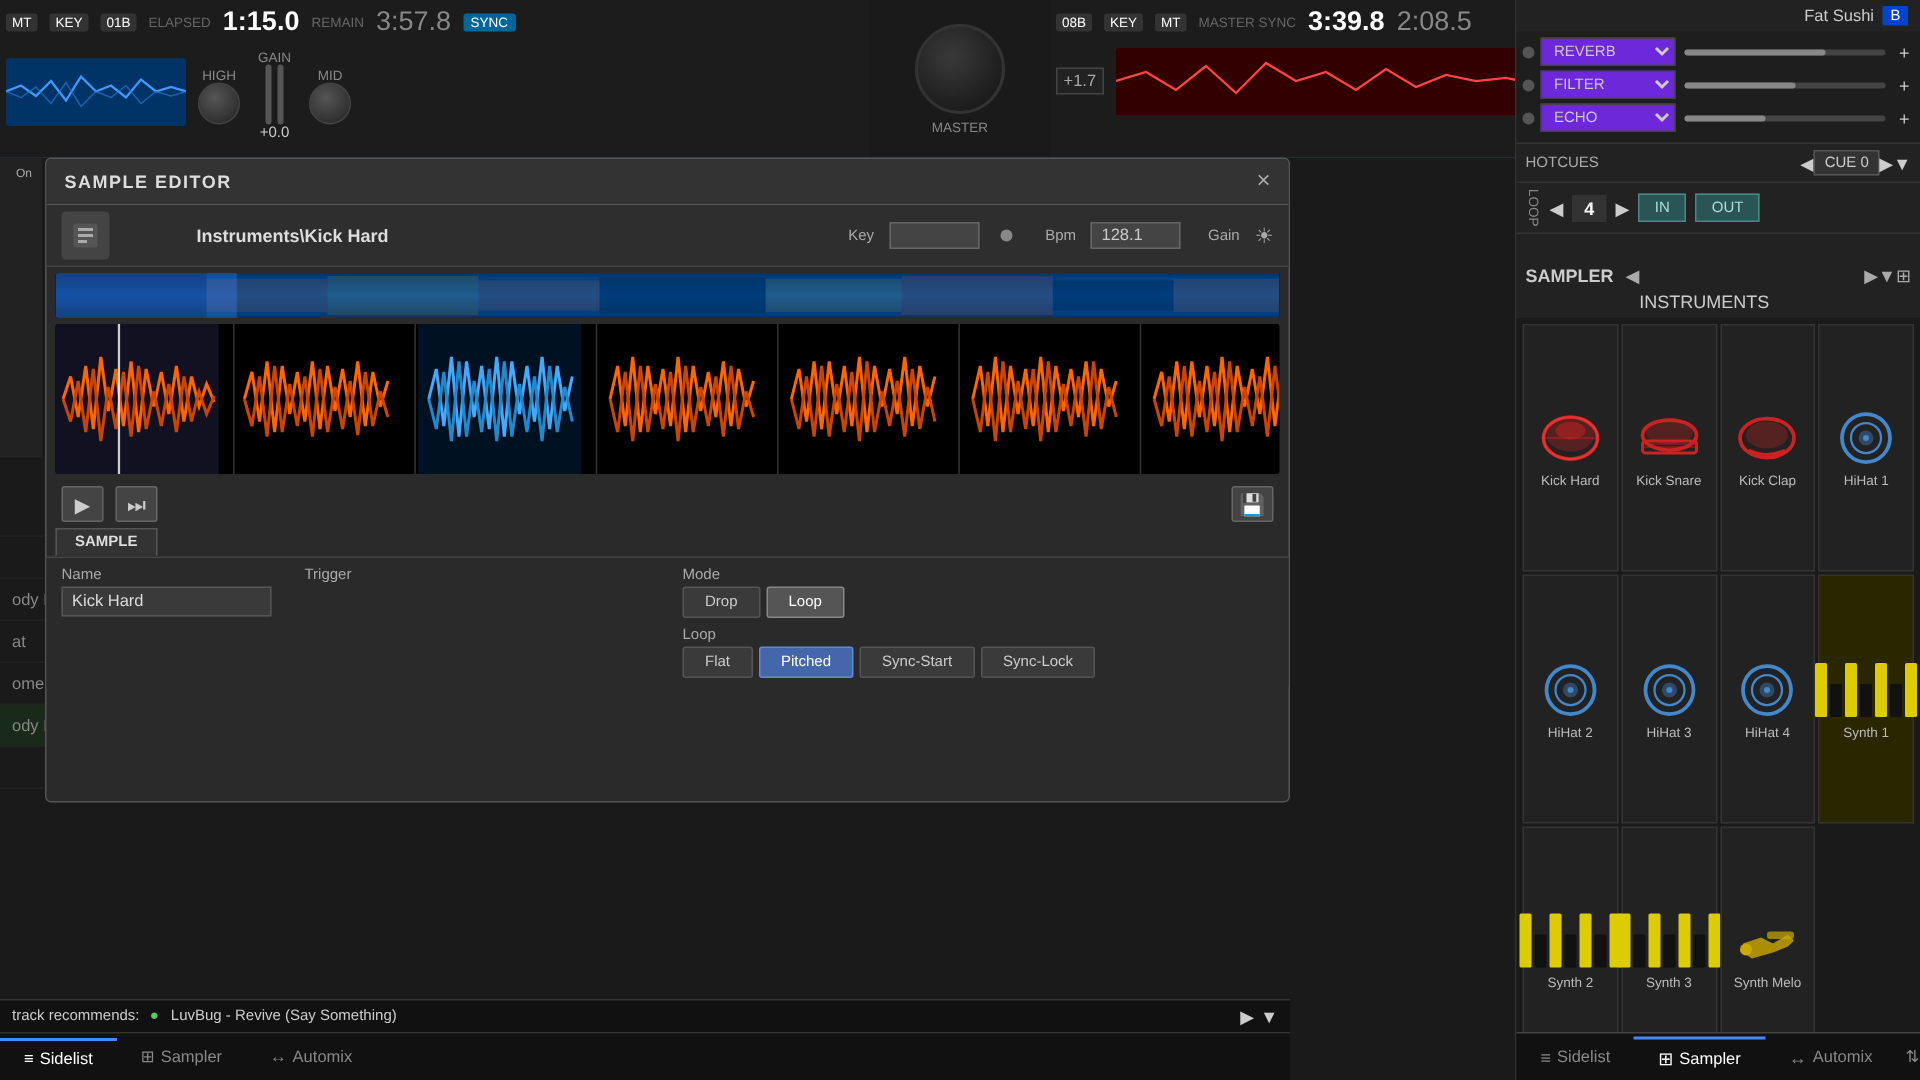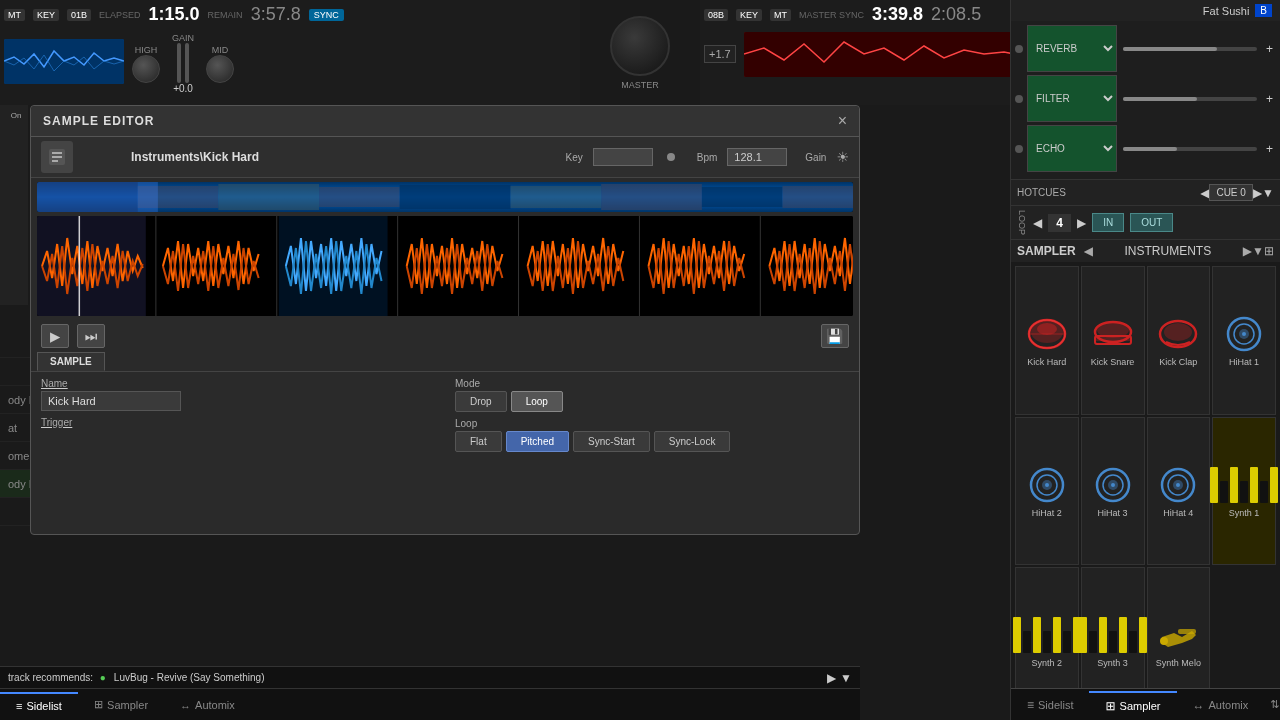--- a/index.html
+++ b/index.html
@@ -155,24 +155,24 @@
     .fx-section {
       padding: 4px;
       background: #1e1e1e;
     }
     .fx-row {
       display: flex;
       align-items: center;
       margin-bottom: 3px;
     }
     .fx-select {
-      background: #14532d;
+      background: #6d28d9;
       color: #ccc;
       border: 1px solid #444;
-      padding: 16px 4px;
+      padding: 2px 4px;
       font-size: 10px;
       width: 90px;
     }
     .fx-slider-track {
       flex: 1;
       height: 4px;
       background: #444;
       margin: 0 6px;
       border-radius: 2px;
       position: relative;
@@ -265,21 +265,22 @@
     .sampler-title {
       font-size: 12px;
       font-weight: bold;
       color: #ccc;
       margin-right: 8px;
     }
     .instruments-title {
       font-size: 12px;
       color: #ccc;
       flex: 1;
-      text-align: center;
+      text-align: left;
+      margin-top: 34px;
     }
     .sampler-icon-btn {
       background: none;
       border: none;
       color: #aaa;
       cursor: pointer;
       font-size: 12px;
     }
 
     
@@ -576,23 +577,22 @@
     
     .sample-form {
       display: flex;
       padding: 6px 10px;
       gap: 20px;
       background: #2a2a2a;
     }
     .form-left {
       flex: 1;
       display: flex;
-      flex-direction: column;
-      gap: 6px;
-      text-decoration: underline;
+      flex-direction: row;
+      gap: 22px;
     }
     .form-right {
       flex: 1;
       display: flex;
       flex-direction: column;
       gap: 6px;
     }
     .form-label {
       font-size: 10px;
       color: #aaa;

